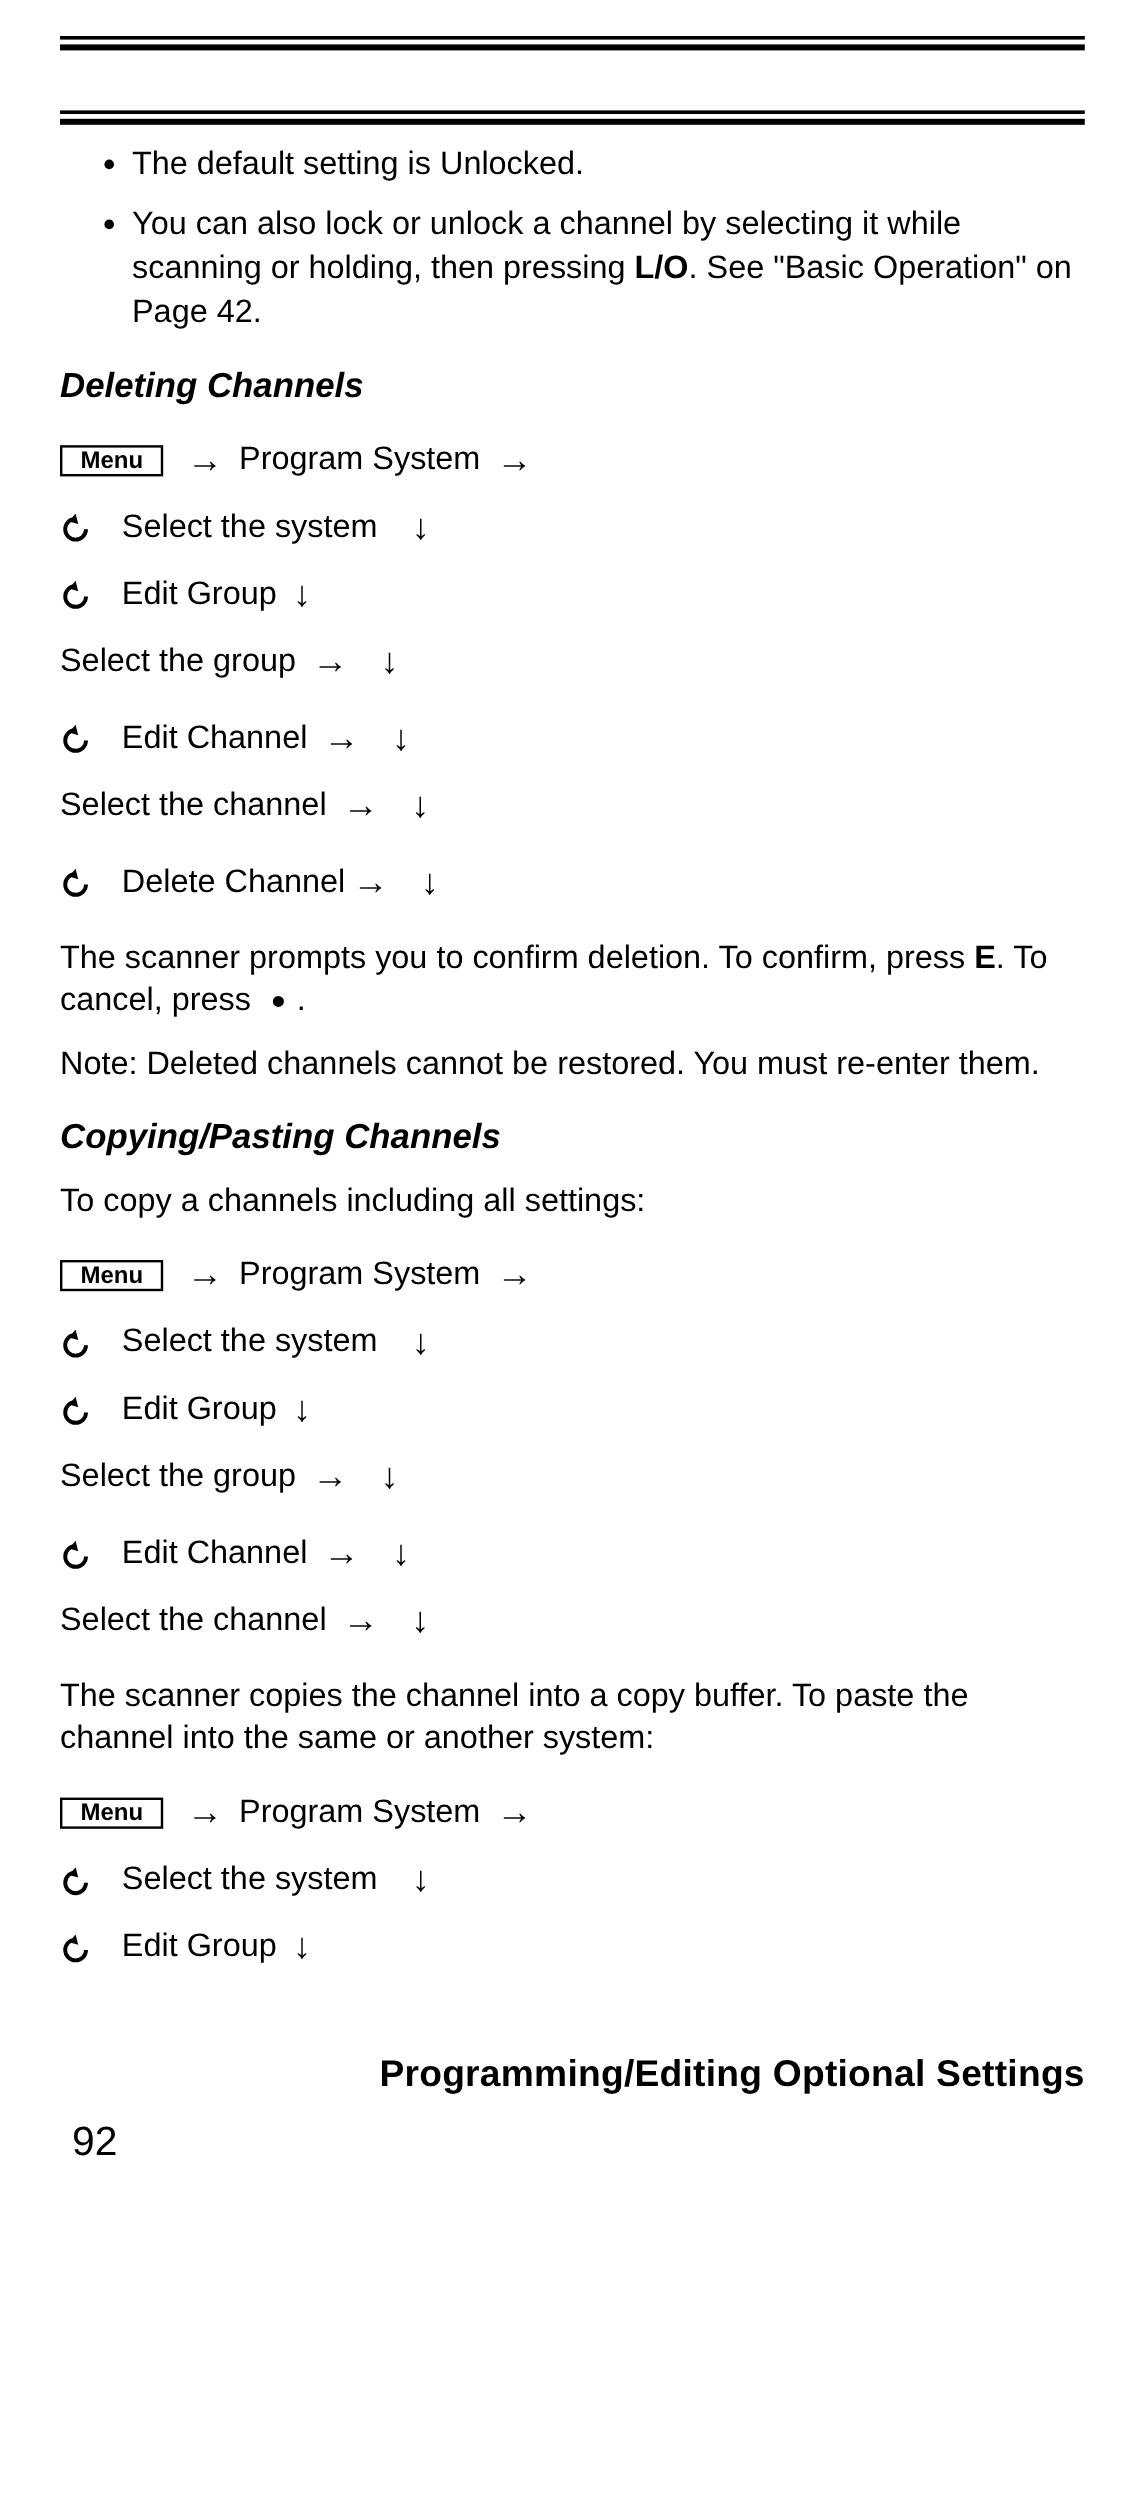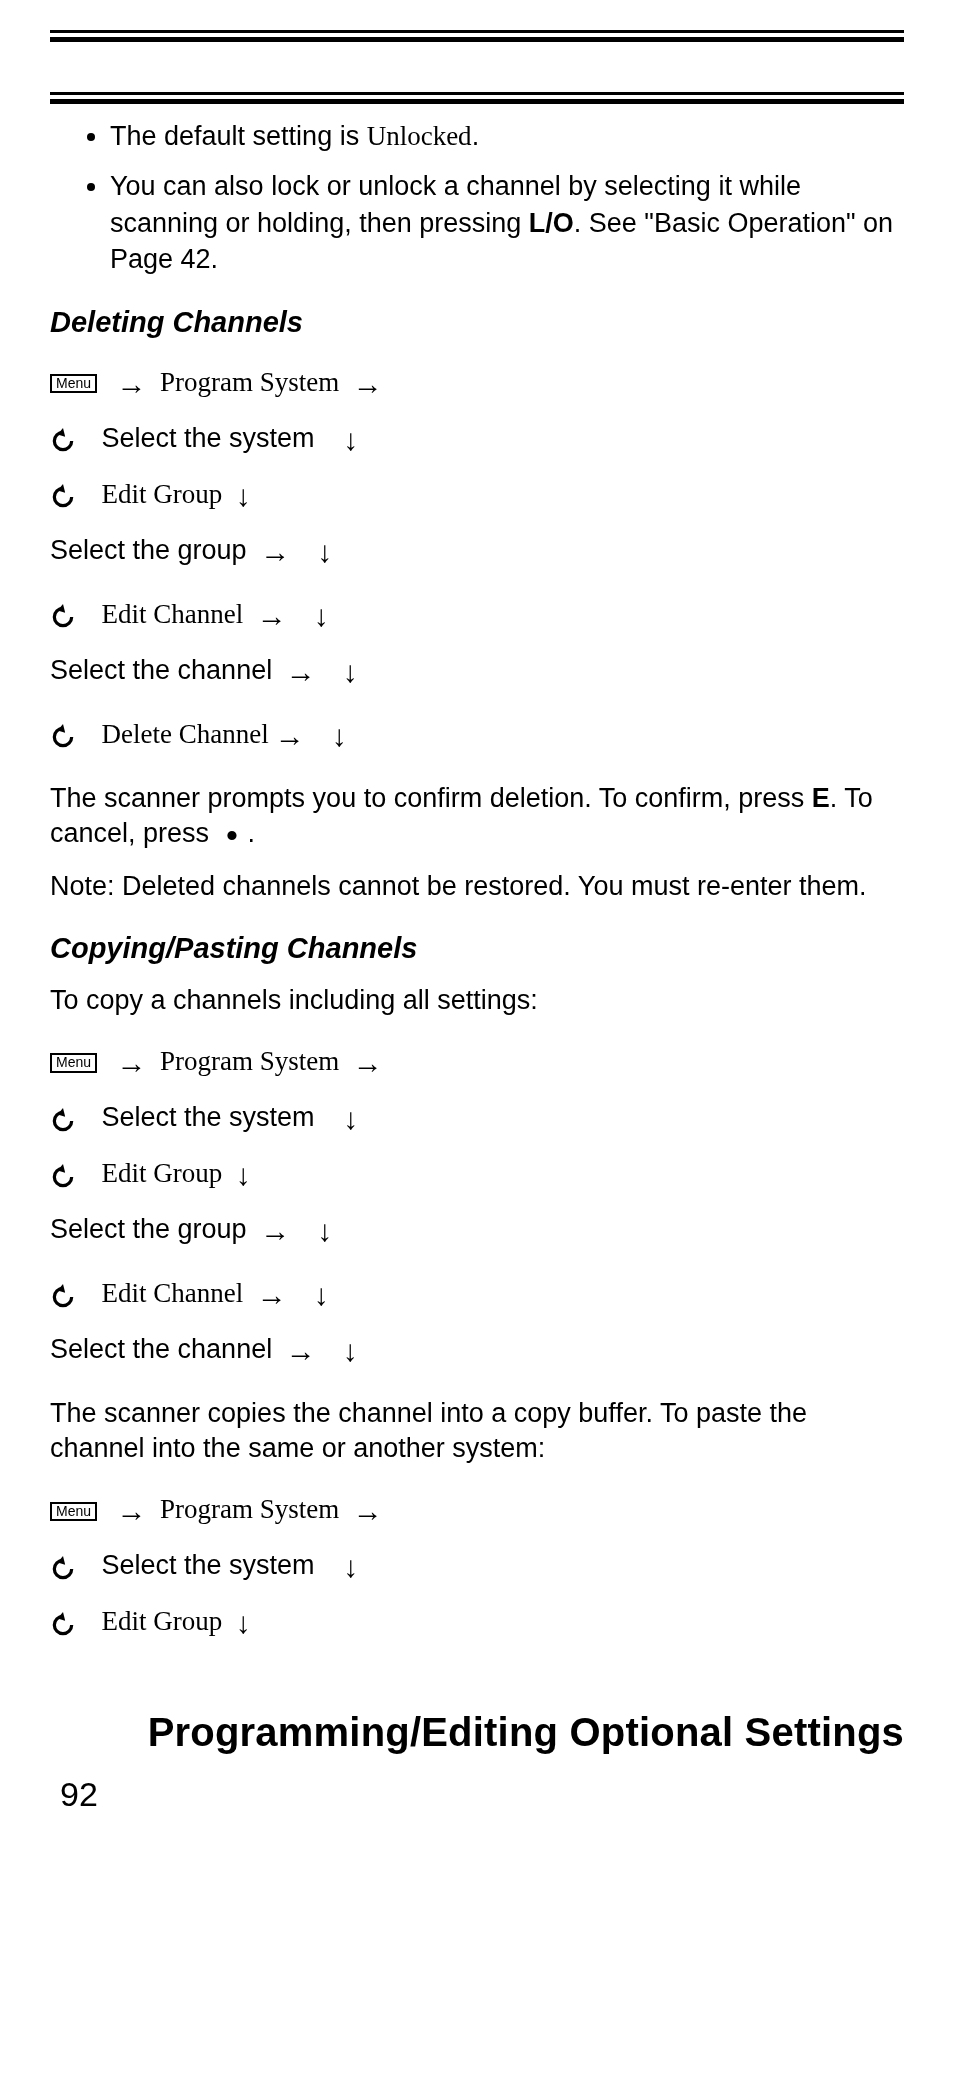--- a/index.html
+++ b/index.html
@@ -31,35 +31,35 @@
   ul.bullets {
     list-style: disc;
     margin: 0 0 20px 0;
     padding-left: 60px;
   }
   ul.bullets li {
     margin-bottom: 14px;
     line-height: 1.35;
   }
   .mono {
-    font-family: Liberation Serif, serif;
+    font-family: Liberation Sans, sans-serif;
     font-size: 27px;
   }
   h2 {
     font-style: italic;
     font-weight: bold;
     font-size: 29px;
     margin: 28px 0 18px 0;
   }
   .menu-box {
     display: inline-block;
     border: 2px solid #000;
-    font-size: 14px;
-    font-weight: normal;
-    padding: 0px 4px;
+    font-size: 20px;
+    font-weight: bold;
+    padding: 0px 15px;
     vertical-align: middle;
     margin-right: 6px;
     line-height: 1.1;
   }
   .nav-line {
     line-height: 1.8;
     margin-bottom: 2px;
   }
   .arrow-right {
     font-family: Arial, sans-serif;
@@ -88,21 +88,21 @@
   }
   p {
     margin: 18px 0;
     line-height: 1.3;
   }
   .footer {
     margin-top: 60px;
   }
   .footer-title {
     font-weight: bold;
-    font-size: 40px;
+    font-size: 31px;
     text-align: right;
     margin-bottom: 20px;
     letter-spacing: 0.2px;
   }
   .page-num {
     font-size: 34px;
     margin-left: 10px;
   }
   .dot {
     font-size: 34px;

